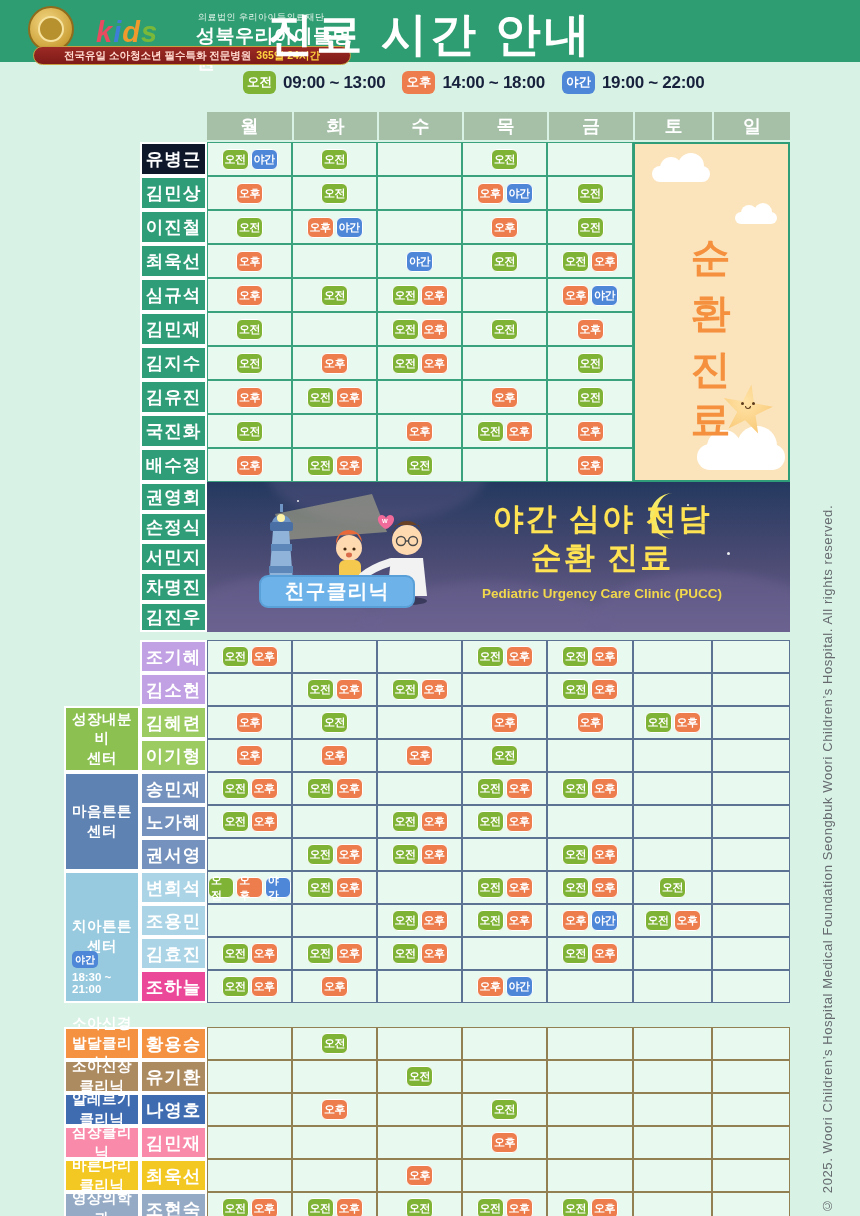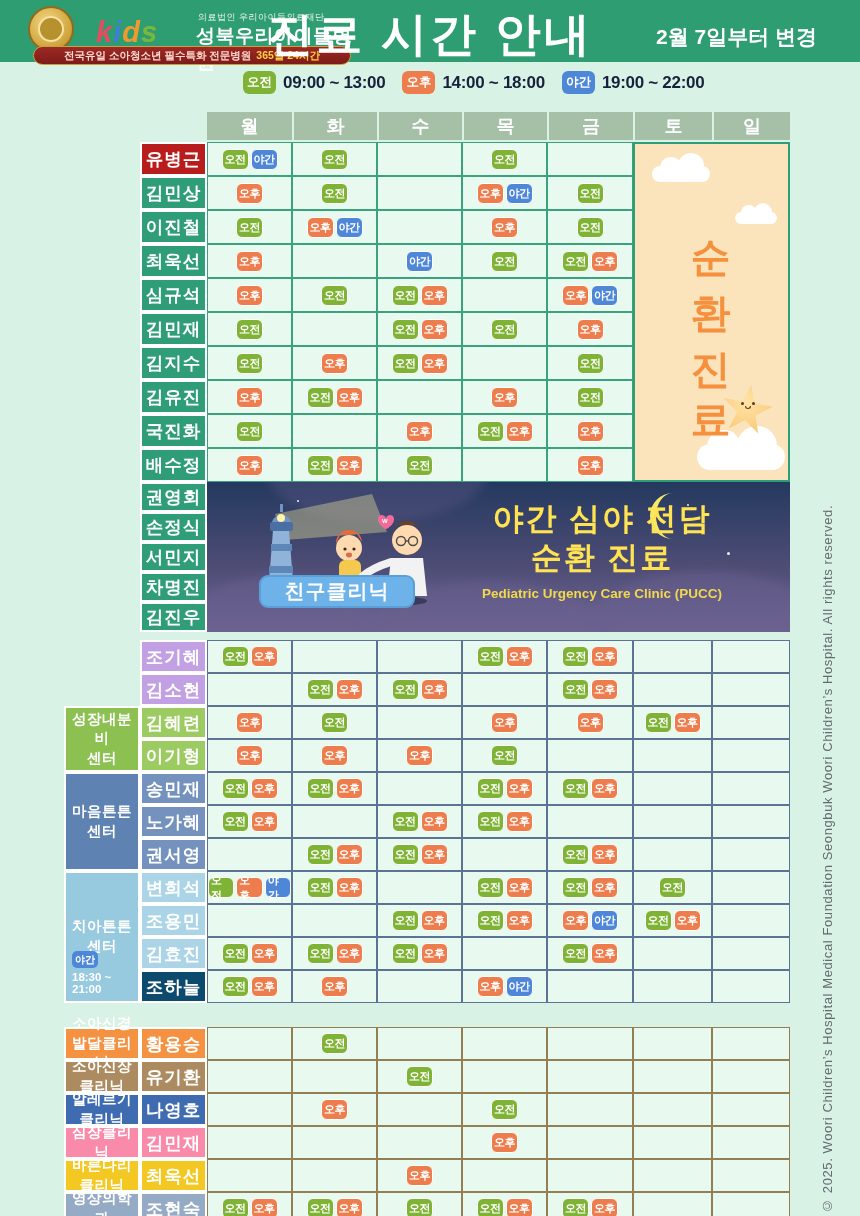--- a/index.html
+++ b/index.html
@@ -106,21 +106,20 @@
       </div>
     <div class="kids-word"><b>k</b><b>i</b><b>d</b><b>s</b></div>
     <div class="foundation">의료법인 우리아이들의료재단</div>
     <div class="hospital">성북우리아이들병원</div>
     <div class="ribbon">
       <span class="r-main">전국유일 소아청소년 필수특화 전문병원</span>
       <span class="r-hl">365일 24시간</span>
     </div>
   </div>
   <div class="main-title">진료 시간 안내</div>
-  <div class="notice">2월 7일부터 변경</div>
 </div>
 
 <div class="legend" id="legend">
     <div class="legend-item">
       <span class="legend-badge" style="background: rgb(127, 179, 53);">오전</span>
       <span class="legend-time">09:00 ~ 13:00</span>
     </div>
     <div class="legend-item">
       <span class="legend-badge" style="background: rgb(237, 125, 77);">오후</span>
       <span class="legend-time">14:00 ~ 18:00</span>
@@ -136,21 +135,21 @@
       <div class="day-head" style="grid-column: 3;">월</div>
       <div class="day-head sep" style="grid-column: 4;">화</div>
       <div class="day-head sep" style="grid-column: 5;">수</div>
       <div class="day-head sep" style="grid-column: 6;">목</div>
       <div class="day-head sep" style="grid-column: 7;">금</div>
       <div class="day-head sep" style="grid-column: 8;">토</div>
       <div class="day-head sep" style="grid-column: 9;">일</div>
     </div>
   <div id="sections">
       <div class="sgrid " style="grid-template-rows: repeat(10, 34px) repeat(5, 30px);">
-        <div class="name-cell" style="background: #b91c1c; grid-area: 1 / 2;">유병근</div>
+        <div class="name-cell" style="background: #0f172a; grid-area: 1 / 2;">유병근</div>
         <div class="cell" style="grid-area: 1 / 3; border-color: rgb(58, 163, 125);">
           <span class="badge" style="background: rgb(127, 179, 53);">오전</span>
           <span class="badge" style="background: rgb(78, 134, 216);">야간</span>
         </div>
         <div class="cell" style="grid-area: 1 / 4; border-color: rgb(58, 163, 125);">
           <span class="badge" style="background: rgb(127, 179, 53);">오전</span>
         </div>
         <div class="cell" style="grid-area: 1 / 5; border-color: rgb(58, 163, 125);"></div>
         <div class="cell" style="grid-area: 1 / 6; border-color: rgb(58, 163, 125);">
           <span class="badge" style="background: rgb(127, 179, 53);">오전</span>
@@ -551,21 +550,21 @@
           <span class="badge" style="background: rgb(127, 179, 53);">오전</span>
           <span class="badge" style="background: rgb(237, 125, 77);">오후</span>
         </div>
         <div class="cell" style="grid-area: 10 / 6; border-color: rgb(93, 115, 148);"></div>
         <div class="cell" style="grid-area: 10 / 7; border-color: rgb(93, 115, 148);">
           <span class="badge" style="background: rgb(127, 179, 53);">오전</span>
           <span class="badge" style="background: rgb(237, 125, 77);">오후</span>
         </div>
         <div class="cell" style="grid-area: 10 / 8; border-color: rgb(93, 115, 148);"></div>
         <div class="cell" style="grid-area: 10 / 9; border-color: rgb(93, 115, 148);"></div>
-        <div class="name-cell" style="background: #0c4a6e; grid-area: 11 / 2;">조하늘</div>
+        <div class="name-cell" style="background: #ec4899; grid-area: 11 / 2;">조하늘</div>
         <div class="cell" style="grid-area: 11 / 3; border-color: rgb(93, 115, 148);">
           <span class="badge" style="background: rgb(127, 179, 53);">오전</span>
           <span class="badge" style="background: rgb(237, 125, 77);">오후</span>
         </div>
         <div class="cell" style="grid-area: 11 / 4; border-color: rgb(93, 115, 148);">
           <span class="badge" style="background: rgb(237, 125, 77);">오후</span>
         </div>
         <div class="cell" style="grid-area: 11 / 5; border-color: rgb(93, 115, 148);"></div>
         <div class="cell" style="grid-area: 11 / 6; border-color: rgb(93, 115, 148);">
           <span class="badge" style="background: rgb(237, 125, 77);">오후</span>

